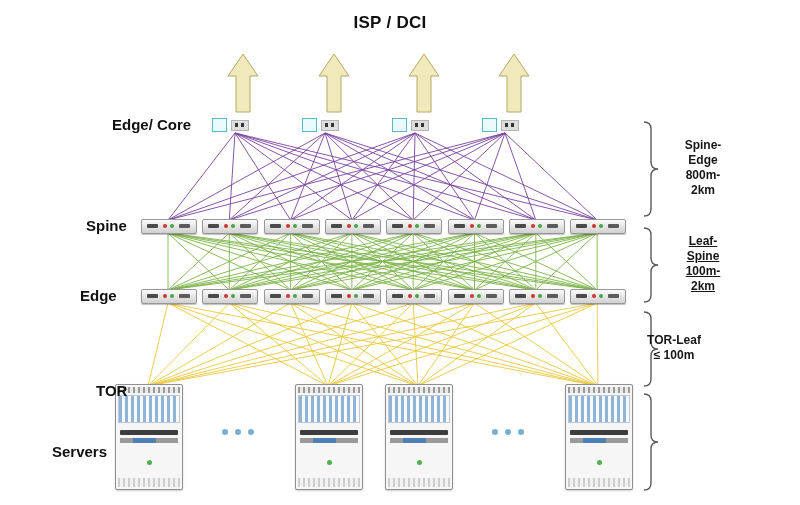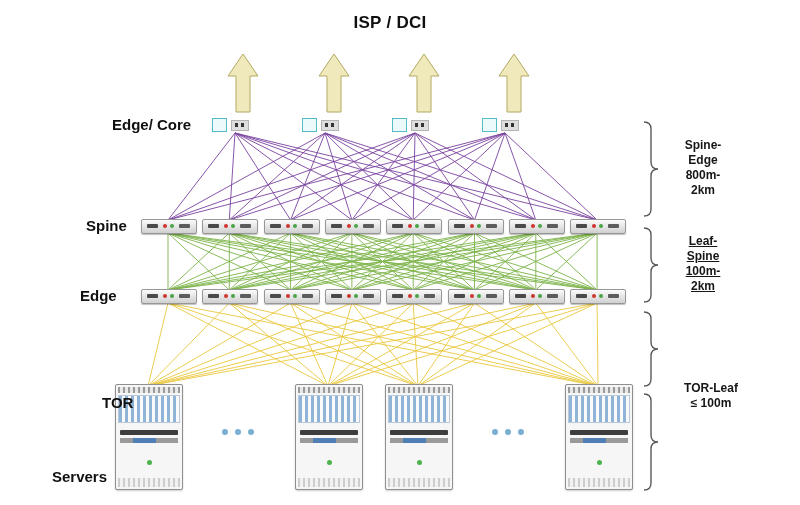--- a/index.html
+++ b/index.html
@@ -8,22 +8,22 @@
           font-family:"Liberation Sans",sans-serif;overflow:hidden;}
   #wires{position:absolute;left:0;top:0;z-index:1;}
 
   #title{position:absolute;left:0;top:13px;width:780px;text-align:center;
          font-size:17px;font-weight:bold;color:#101010;z-index:3;letter-spacing:0.3px;}
 
   .layer-label{position:absolute;font-size:15px;font-weight:bold;color:#101010;z-index:3;}
   #lbl-edge{left:112px;top:116px;}
   #lbl-spine{left:86px;top:217px;}
   #lbl-leaf{left:80px;top:287px;}
-  #lbl-tor{left:102px;top:382px;margin-top:12px;}
-  #lbl-servers{left:52px;top:468px;}
+  #lbl-tor{left:96px;top:382px;}
+  #lbl-servers{left:52px;top:443px;}
 
   
   .switch{position:absolute;width:54px;height:13px;z-index:2;
           background:linear-gradient(180deg,#fbfbfb,#d0d0d0);
           border:1px solid #979797;border-radius:2px;
           box-shadow:0 1px 1px rgba(0,0,0,0.25);}
   .switch .slot{position:absolute;top:4px;width:11px;height:4px;background:#4a4a4a;border-radius:1px;}
   .switch .s1{left:5px;}
   .switch .s2{right:6px;background:#5c5c5c;}
   .switch .led{position:absolute;top:4px;width:4px;height:4px;border-radius:50%;}
@@ -221,21 +221,21 @@
   <div class="layer-label" id="lbl-tor">TOR</div>
   <div class="layer-label" id="lbl-servers">Servers</div>
 <div class="annotation" style="left: 663px; top: 138px;">Spine-
 Edge
 800m-
 2km</div>
     <div class="annotation" style="left: 663px; top: 234px; text-decoration: underline;">Leaf-
 Spine
 100m-
 2km</div>
-    <div class="annotation" style="left: 671px; top: 333px; margin-top: 48px;">TOR-Leaf
+    <div class="annotation" style="left: 634px; top: 333px;">TOR-Leaf
 ≤ 100m</div>
     <div class="switch" style="left: 141px; top: 219px;">
       <span class="slot s1"></span>
       <span class="led red"></span>
       <span class="led green"></span>
       <span class="slot s2"></span>
     </div>
     <div class="switch" style="left: 202.3px; top: 219px;">
       <span class="slot s1"></span>
       <span class="led red"></span>

